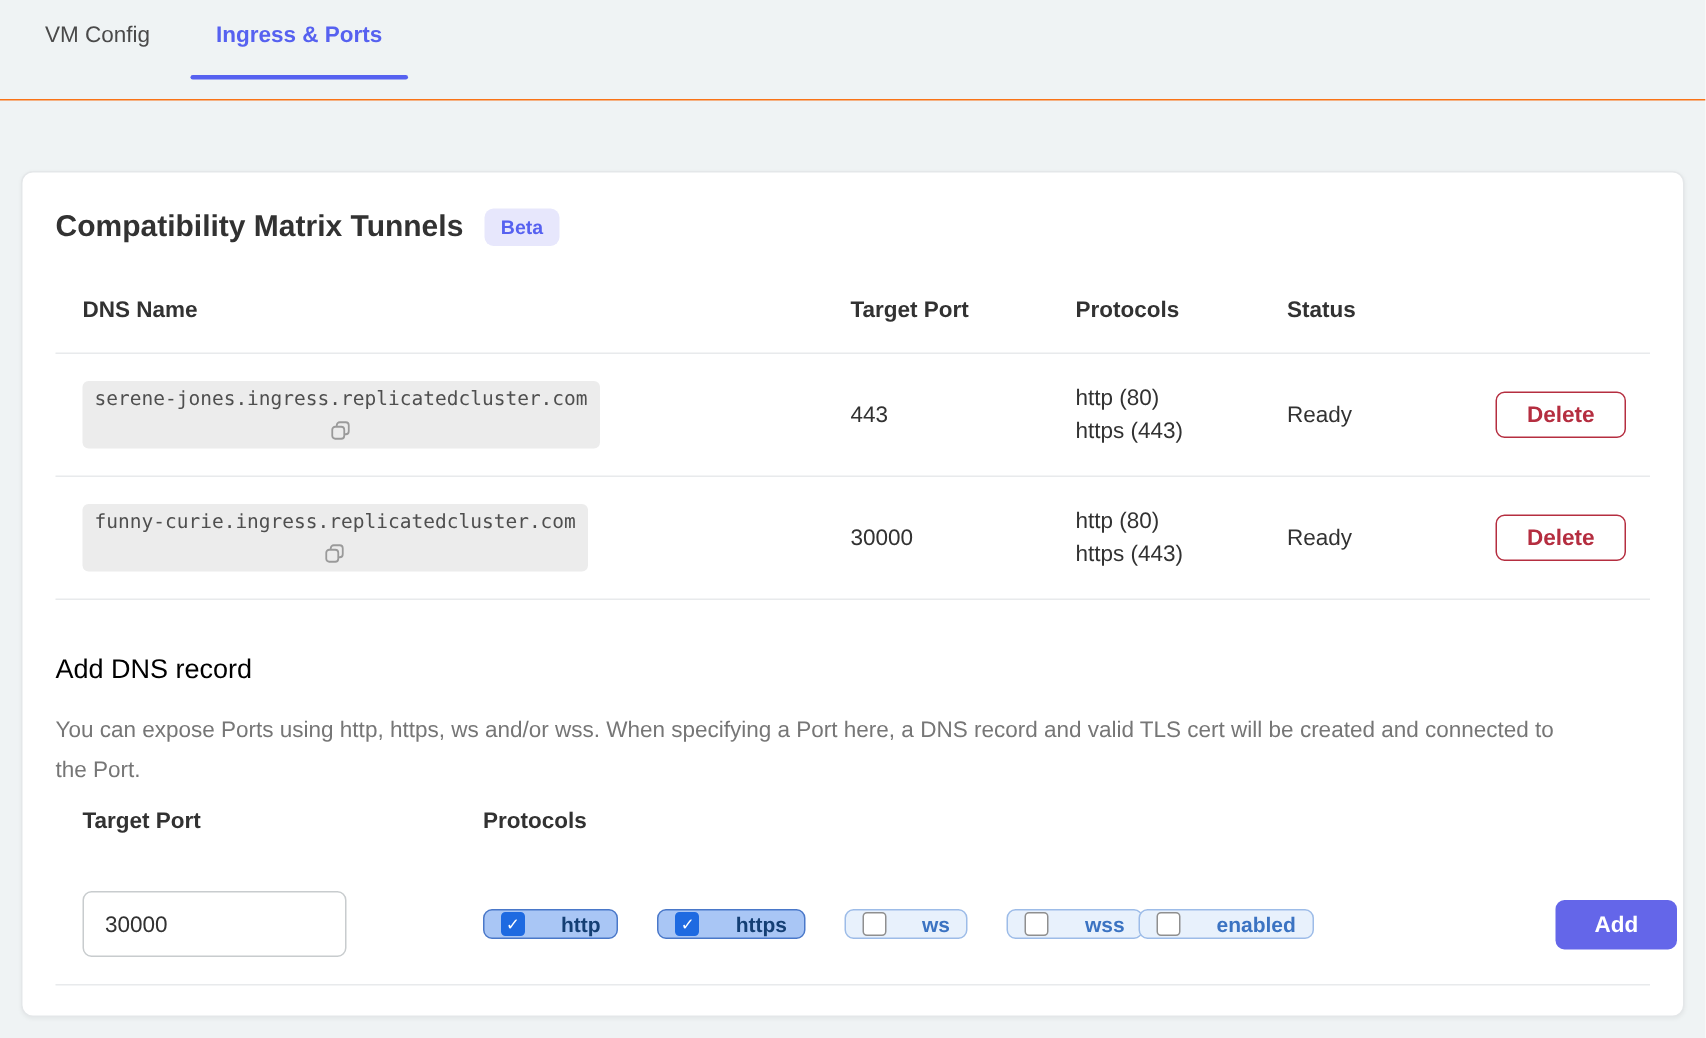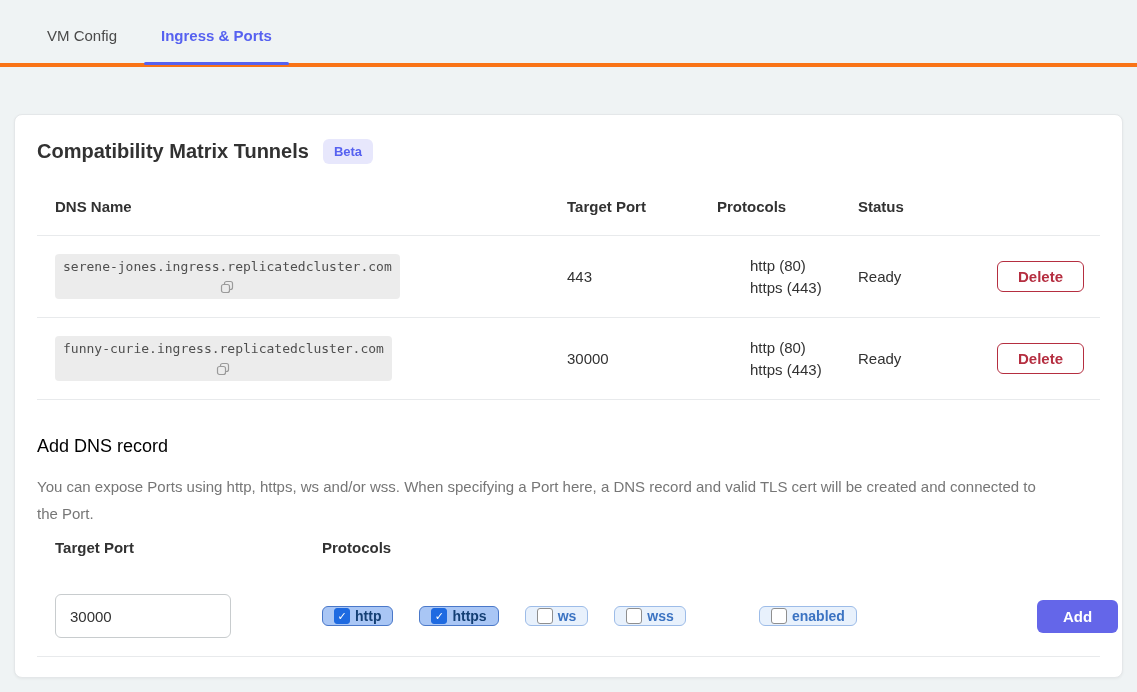--- a/index.html
+++ b/index.html
@@ -7,23 +7,23 @@
   body {
     font-family:"Liberation Sans","DejaVu Sans",sans-serif;
     background:#eff3f4;
     color:#323232;
     overflow:hidden;
   }
   .page { width:1137px; height:692px; position:relative; }
 
   
   .tabbar {
-    display:flex; align-items:flex-end;
-    padding-left:47px; height:67px;
-    border-bottom:4px solid #f97316;
+    display:flex; align-items:center;
+    padding-left:30px; height:67px;
+    border-bottom:1px solid #f97316;
     gap:27px;
   }
   .tab {
     font-size:15px; color:#4a4a4a; padding:0 0 19px 0;
     cursor:pointer; position:relative; white-space:nowrap;
   }
   .tab.active {
     color:#5661f0; font-weight:bold; padding:0 17px 19px 17px;
   }
   .tab.active::after {
@@ -69,21 +69,21 @@
     display:inline-flex; align-items:center; gap:6px;
     background:#ececec; border-radius:4px;
     padding:5px 8px;
     flex-direction:column;
   }
   .dns-pill .mono {
     font-family:"DejaVu Sans Mono","Liberation Mono",monospace;
     font-size:13px; color:#4f4f4f;
   }
   .copy-btn { display:inline-flex; cursor:pointer; }
-  .proto-lines div { line-height:22px;margin-left:33px; }
+  .proto-lines div { line-height:22px; }
   .delete-btn {
     background:#ffffff; border:1px solid #b52e40; color:#b52e40;
     font-family:inherit; font-size:15px; font-weight:bold;
     border-radius:6px; padding:6px 20px; cursor:pointer;
   }
 
   
   .section-title { margin-top:36px; font-size:18px; font-weight:400; color:#000000; }
   .desc {
     margin-top:16px; font-size:15px; line-height:27px;
@@ -106,21 +106,21 @@
   }
   .fcontrols { margin-top:38px; }
   .port-input {
     width:176px; height:44px;
     border:1px solid #c8ccce; border-radius:6px;
     font-family:inherit; font-size:15px; color:#323232;
     padding:0 14px; outline:none; background:#fff;
   }
   .protos { display:flex; gap:26px; }
   .proto {
-    display:inline-flex; align-items:center; gap:5px;
+    display:inline-flex; align-items:center; gap:24px;
     border-radius:6px; padding:1px 11px;
     background:#e8f1fc; border:1px solid #9dbce8;
     font-size:14px; font-weight:bold; color:#3b73c2;
     cursor:pointer; user-select:none;
   }
   .proto .cb {
     width:16px; height:16px; border-radius:3px;
     border:1.5px solid #8f8f8f; background:#fff;
     display:inline-flex; align-items:center; justify-content:center;
     color:transparent; font-size:11px; font-weight:bold;

